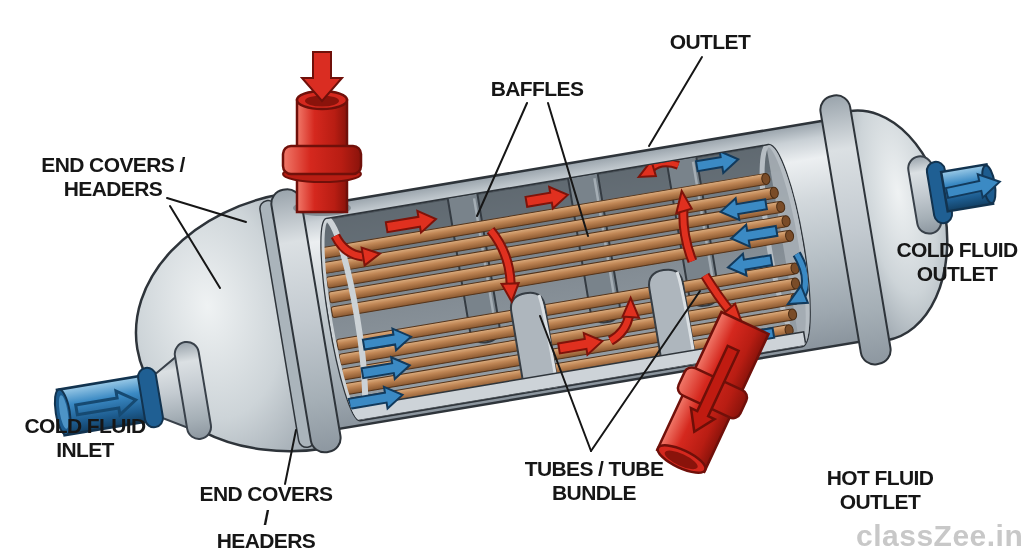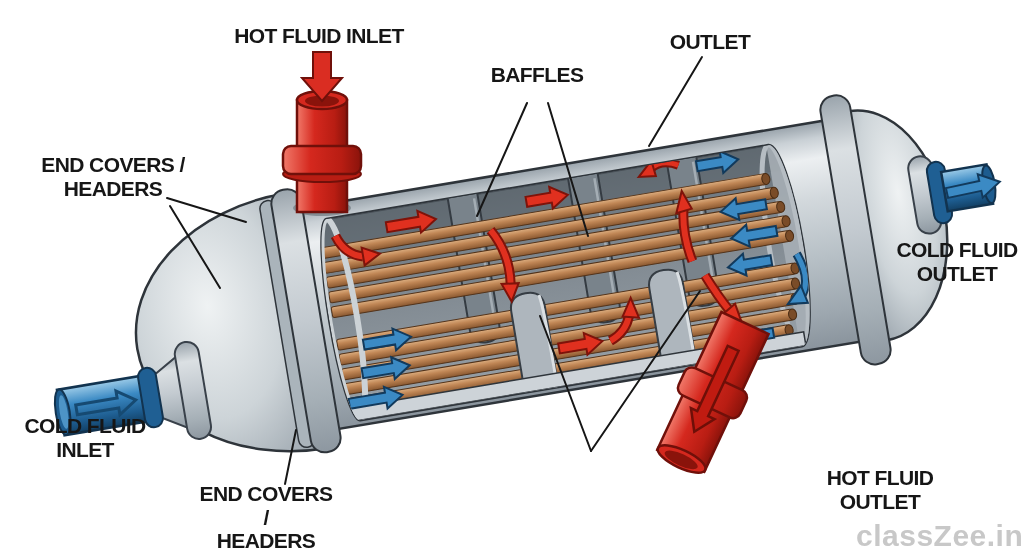--- a/index.html
+++ b/index.html
@@ -218,29 +218,29 @@
     <line x1="527" y1="103" x2="477" y2="216"></line>
     <line x1="548" y1="103" x2="588" y2="236"></line>
     <line x1="167" y1="198" x2="246" y2="222"></line>
     <line x1="170" y1="206" x2="220" y2="288"></line>
     <line x1="285" y1="484" x2="296" y2="430"></line>
     <line x1="591" y1="451" x2="540" y2="316"></line>
     <line x1="591" y1="451" x2="700" y2="291"></line>
   </g>
 </svg>
 
-<div class="lbl" style="left:233px;top:24px;width:172px;">HOT FLUID INLET</div>
 <div class="lbl" style="left:668px;top:30px;width:84px;">OUTLET</div>
-<div class="lbl" style="left:490px;top:63px;width:94px;">BAFFLES</div>
+<div class="lbl" style="left:490px;top:77px;width:94px;">BAFFLES</div>
 <div class="lbl" style="left:28px;top:153px;width:170px;">END COVERS /
 HEADERS</div>
 <div class="lbl" style="left:894px;top:238px;width:126px;">COLD FLUID
 OUTLET</div>
 <div class="lbl" style="left:22px;top:414px;width:126px;">COLD FLUID
 INLET</div>
 <div class="lbl" style="left:196px;top:482px;width:140px;">END COVERS /
 HEADERS</div>
+<div class="lbl" style="left:484px;top:457px;width:220px;">TUBES / TUBE BUNDLE</div>
 <div class="lbl" style="left:820px;top:466px;width:120px;">HOT FLUID
 OUTLET</div>
 
 <div class="watermark">classZee.in</div>
 
 </div>
 
 </body></html>

